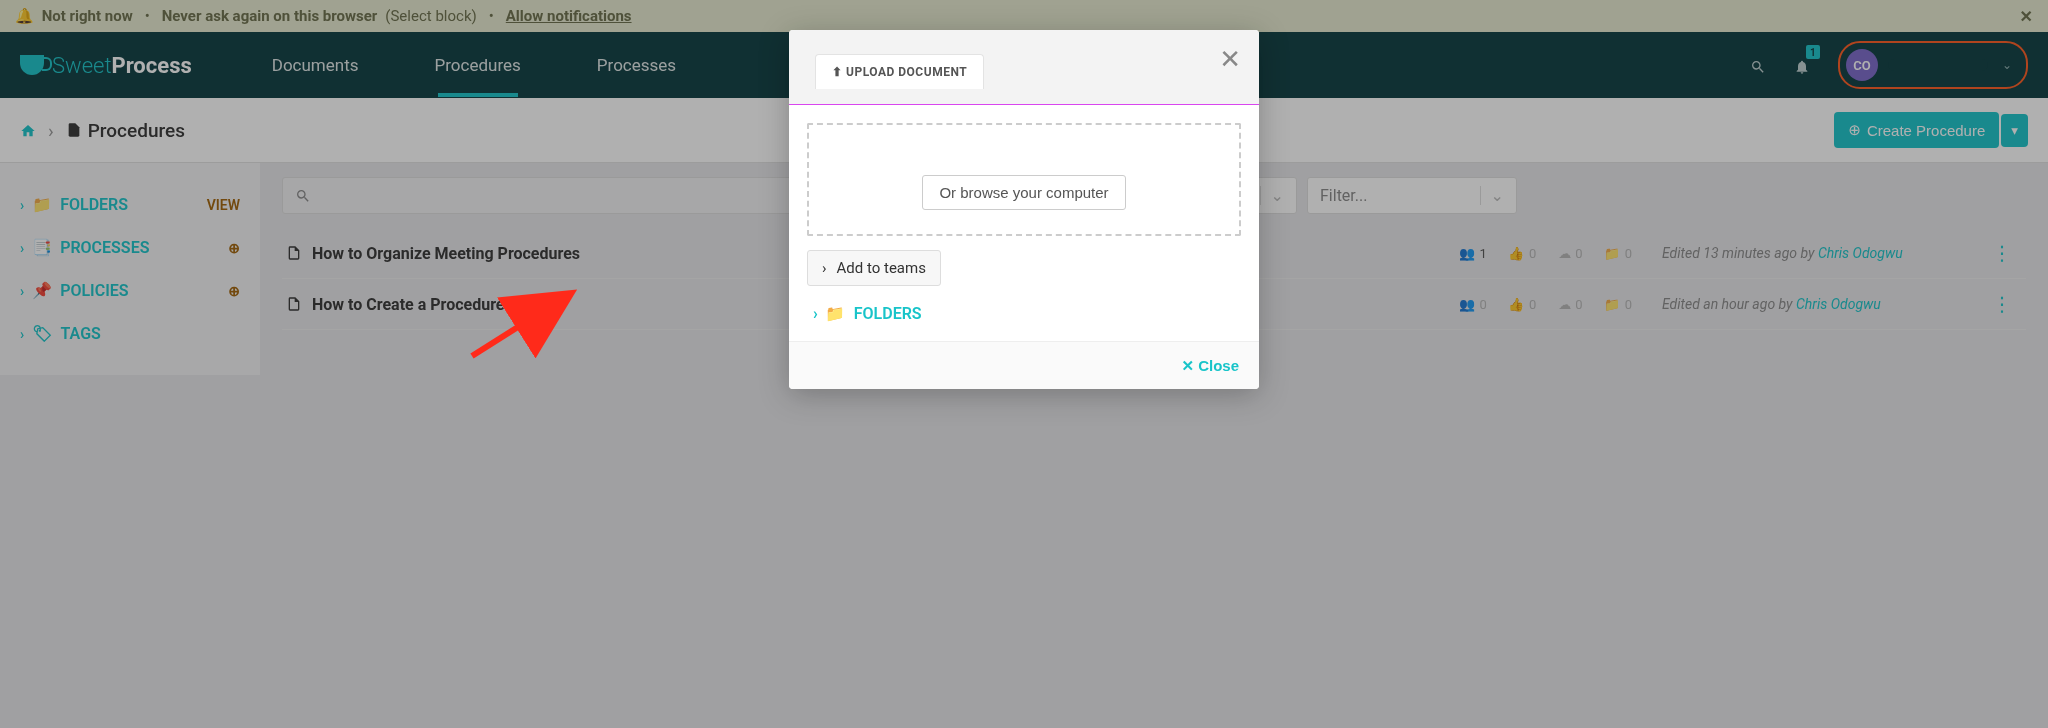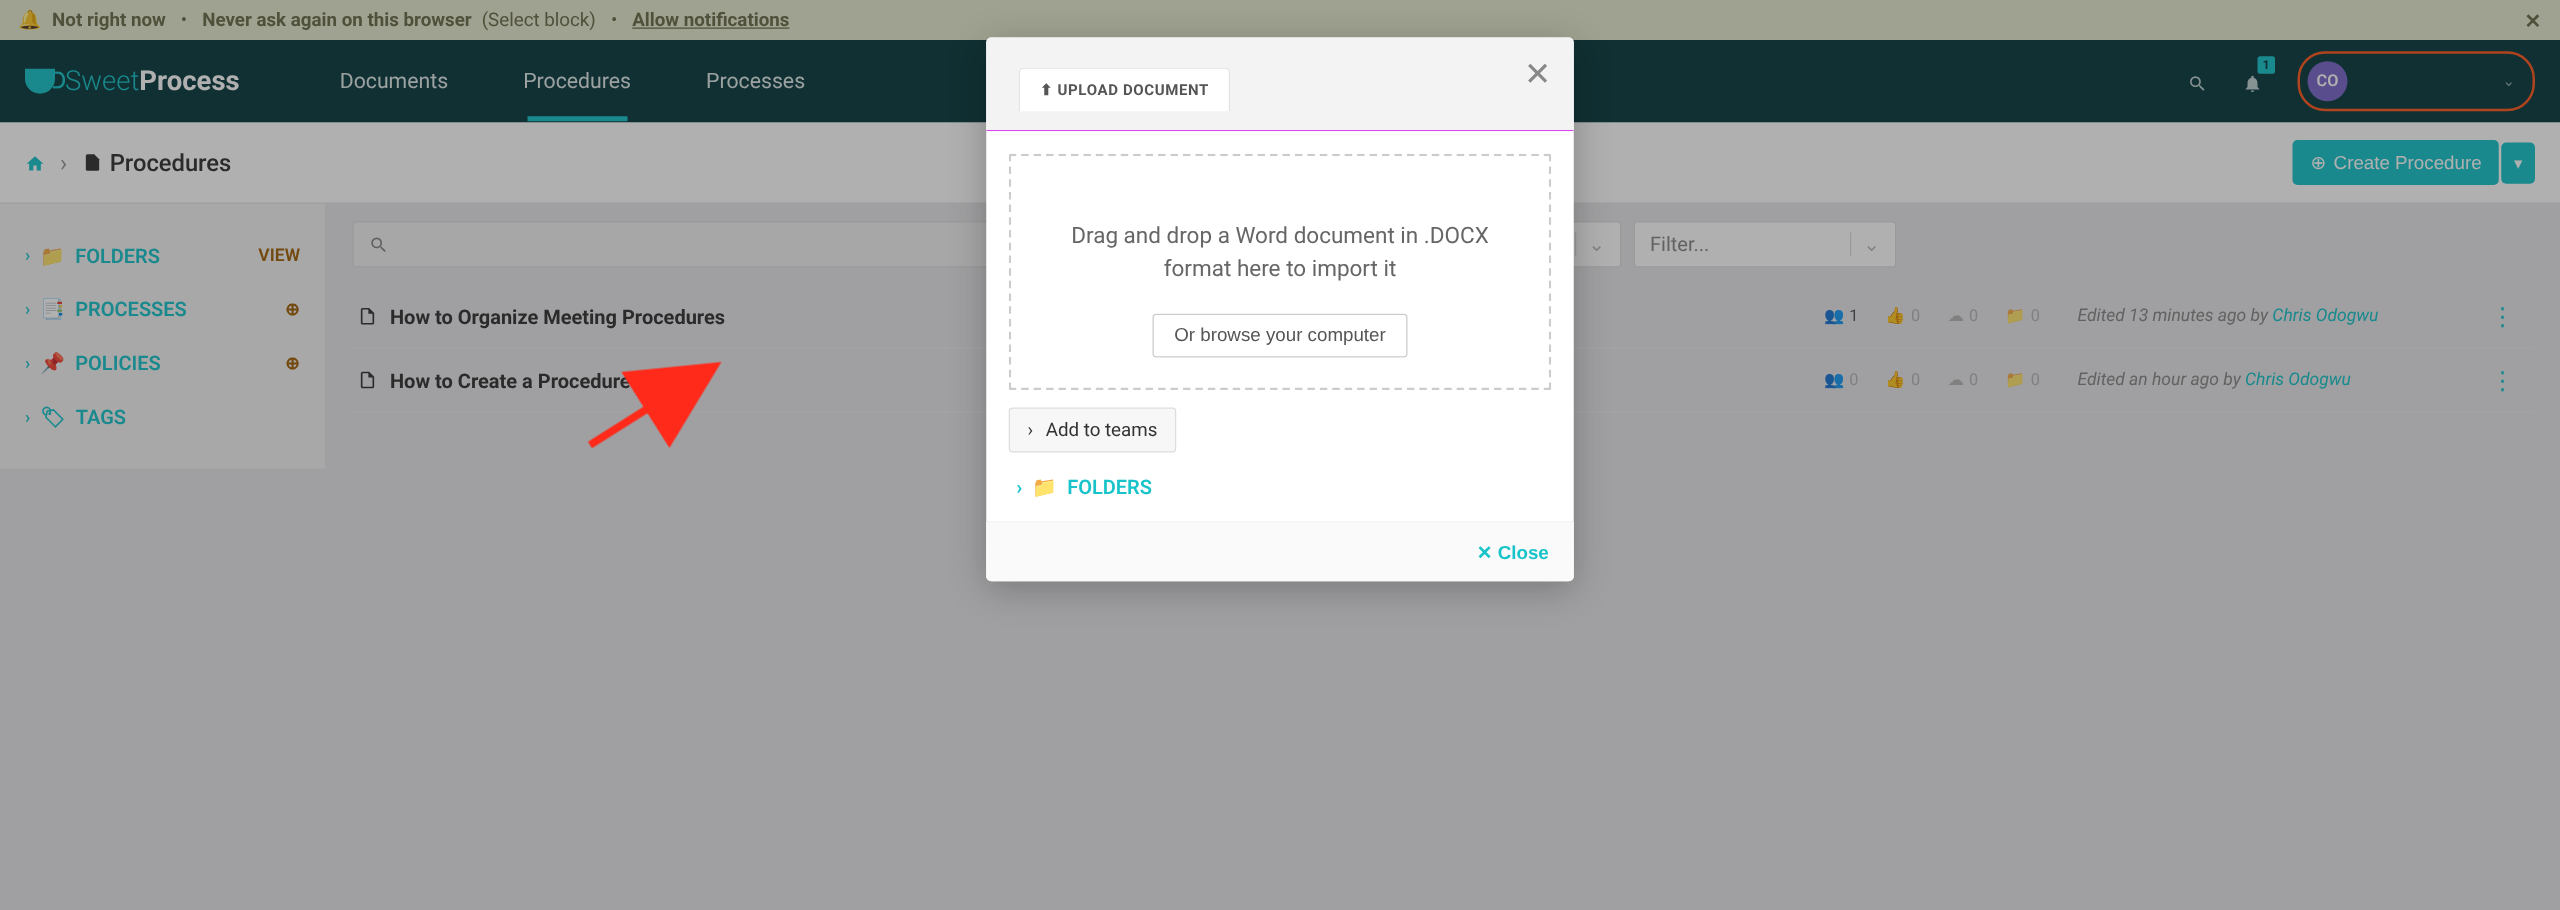--- a/index.html
+++ b/index.html
@@ -8,21 +8,21 @@
 .notif-bar .bell { font-size: 15px; }
 .notif-bar strong { font-weight: 700; cursor: pointer; }
 .notif-bar .dot { margin: 0 4px; }
 .notif-bar .underline { text-decoration: underline; }
 .notif-bar .close-x { position: absolute; right: 15px; cursor: pointer; font-weight: bold; font-size: 16px; }
 .topnav { background: #0a3b3f; height: 66px; display: flex; align-items: center; padding: 0 20px; color: #fff; }
 .logo { display: flex; align-items: center; gap: 8px; color: #18c4c9; font-size: 22px; font-weight: 300; }
 .logo .cup { width: 24px; height: 20px; background: #18c4c9; border-radius: 0 0 12px 12px; position: relative; }
 .logo .cup::after { content: ""; position: absolute; right: -8px; top: 2px; width: 8px; height: 10px; border: 2px solid #18c4c9; border-left: none; border-radius: 0 6px 6px 0; }
 .logo b { font-weight: 700; color: #fff; }
-.nav-items { display: flex; margin-left: 50px; gap: 0; }
+.nav-items { display: flex; margin-left: 50px; gap: 16px; }
 .nav-item { padding: 22px 30px; font-size: 17px; color: #dfe6e6; cursor: pointer; position: relative; }
 .nav-item.active::after { content: ""; position: absolute; bottom: 0; left: 50%; transform: translateX(-50%); width: 80px; height: 4px; background: #18c4c9; }
 .nav-right { margin-left: auto; display: flex; align-items: center; gap: 28px; }
 .nav-right .icon { color: #bfd0d1; font-size: 20px; cursor: pointer; position: relative; }
 .badge-sq { position: absolute; top: -8px; right: -10px; background: #18c4c9; color: #0a3b3f; font-size: 10px; font-weight: bold; width: 14px; height: 14px; border-radius: 2px; display: flex; align-items: center; justify-content: center; }
 .avatar { width: 32px; height: 32px; border-radius: 50%; background: #7a67c9; color: #fff; display: flex; align-items: center; justify-content: center; font-size: 13px; font-weight: 600; }
 .user-area { display: flex; align-items: center; gap: 10px; padding: 6px 14px 6px 6px; border: 2px solid #ff5a1f; border-radius: 22px; cursor: pointer; background: #0a3b3f; text-align: center; }
 .user-name-blur { width: 100px; height: 12px; background: #0a3b3f; border-radius: 6px; }
 .user-caret { color: #8aa; font-size: 12px; margin-left: 4px; }
 .subhead { background: #fff; padding: 14px 20px; display: flex; align-items: center; border-bottom: 1px solid #e0e0e0; }
@@ -238,21 +238,20 @@
   <div class="modal">
     <span class="modal-close">✕</span>
     <div class="tab-head">
       <div class="tab">
         <span>⬆</span>
         <span>UPLOAD DOCUMENT</span>
       </div>
     </div>
     <div class="modal-body">
       <div class="dropzone">
-        <p>Drag and drop a Word document in .DOCX format here to import it</p>
         <button class="browse-btn">Or browse your computer</button>
       </div>
       <div class="add-teams">
         <span>›</span>
         <span>Add to teams</span>
       </div>
       <div class="folders-link">
         <span>›</span>
         <span>📁</span>
         <span>FOLDERS</span>

